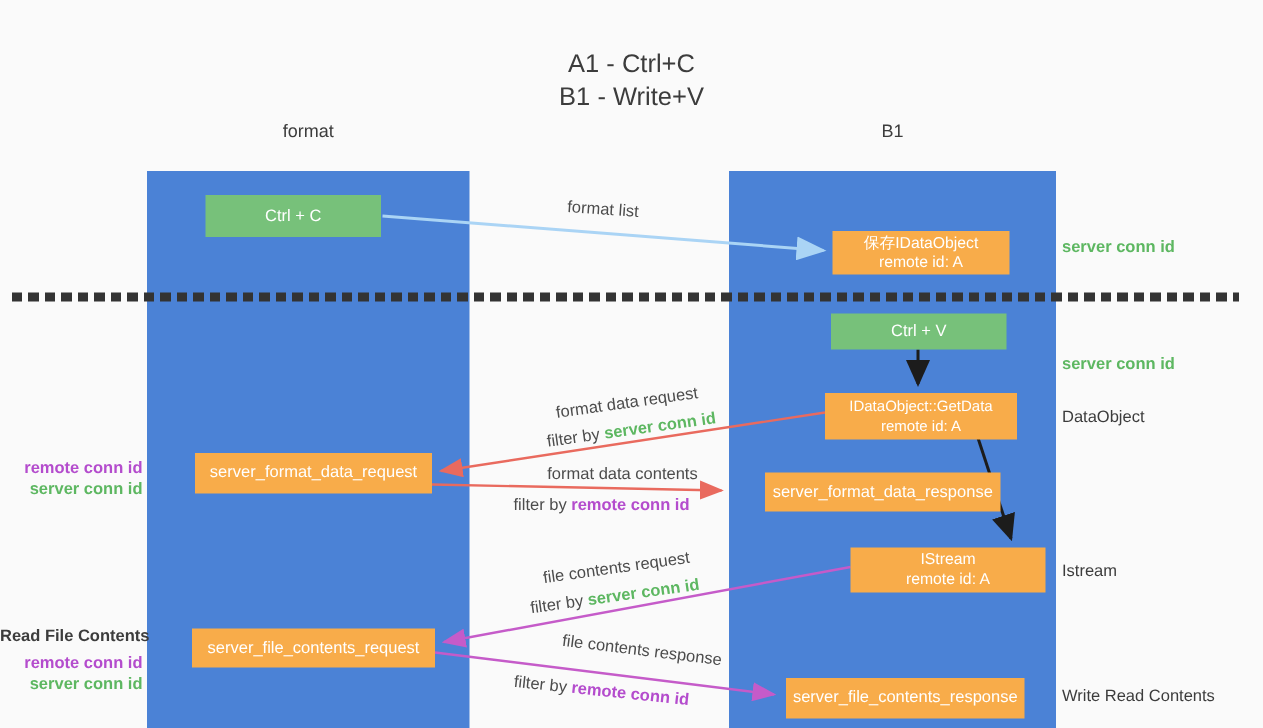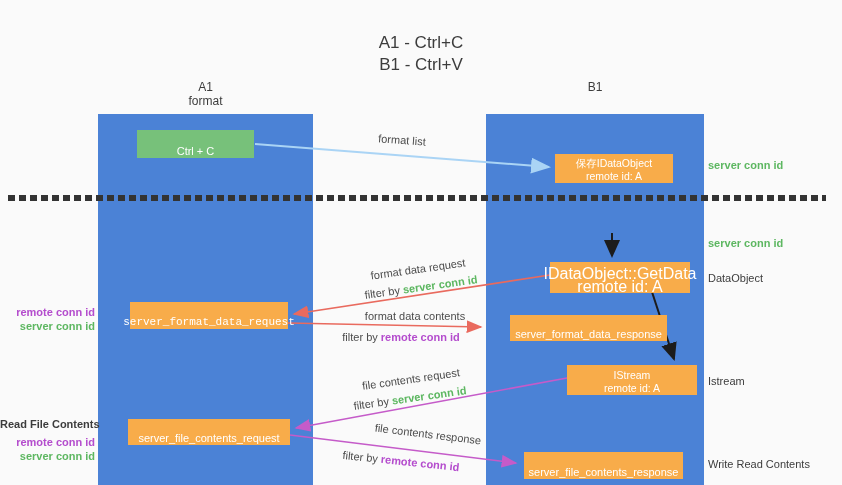--- a/index.html
+++ b/index.html
@@ -16,21 +16,21 @@
   .lane{position:absolute;background:var(--lane-blue);z-index:1;}
   .lane-header{position:absolute;text-align:center;font-size:12px;line-height:14px;
     color:var(--text-dark);z-index:4;}
 
   .divider{position:absolute;left:8px;top:169px;width:818px;height:6px;z-index:2;
     background:repeating-linear-gradient(90deg,var(--divider-dark) 0 7px,transparent 7px 11px);}
 
   svg.arrows{position:absolute;left:0;top:0;z-index:3;pointer-events:none;}
 
   .node{position:absolute;z-index:4;display:flex;flex-direction:column;align-items:center;
-    justify-content:flex-end;color:#ffffff;font-size:11px;line-height:13px;text-align:center;
+    justify-content:center;color:#ffffff;font-size:11px;line-height:13px;text-align:center;
     white-space:nowrap;}
   .node.green{background:var(--box-green);}
   .node.orange{background:var(--box-orange);}
 
   .flabel{position:absolute;z-index:5;font-size:11px;color:#4c4c4c;white-space:nowrap;
     transform:translate(-50%,-50%);}
   .flabel .green{color:var(--text-green);font-weight:bold;}
   .flabel .purple{color:var(--text-purple);font-weight:bold;}
 
   .side{position:absolute;z-index:4;font-size:11px;white-space:nowrap;}
@@ -40,25 +40,24 @@
   .side-left{left:0;width:95px;text-align:right;font-weight:bold;}
   .side-right{left:708px;text-align:left;}
 </style>
 </head>
 <body>
 
 <div id="canvas">
 
   <div class="title">
     <div>A1 - Ctrl+C</div>
-    <div>B1 - Ctrl+V</div>
+    <div>B1 - Write+V</div>
   </div>
 
   <div class="lane-header" style="left:98px;top:54px;width:215px;">
-    <div>A1</div>
     <div>format</div>
   </div>
   <div class="lane-header" style="left:486px;top:54px;width:218px;">
     <div>B1</div>
   </div>
 
   <div class="lane" style="left:98px;top:88px;width:215px;height:372px;"></div>
   <div class="lane" style="left:486px;top:88px;width:218px;height:374px;"></div>
 
   <div class="divider"></div>
@@ -89,27 +88,30 @@
 
   <div class="node green" style="left:137px;top:104px;width:117px;height:28px;">
     <div>Ctrl + C</div>
   </div>
 
   <div class="node orange" style="left:555px;top:128px;width:118px;height:29px;font-size:10.5px;">
     <div>保存IDataObject</div>
     <div>remote id: A</div>
   </div>
 
+  <div class="node green" style="left:554px;top:183px;width:117px;height:24px;">
+    <div>Ctrl + V</div>
+  </div>
 
-  <div class="node orange" style="left:550px;top:236px;width:140px;height:31px;font-size:16px;">
+  <div class="node orange" style="left:550px;top:236px;width:128px;height:31px;font-size:10px;">
     <div>IDataObject::GetData</div>
     <div>remote id: A</div>
   </div>
 
-  <div class="node orange" style="left:130px;top:276px;width:158px;height:27px;font-family:Liberation Mono, monospace;">
+  <div class="node orange" style="left:130px;top:276px;width:158px;height:27px;">
     <div>server_format_data_request</div>
   </div>
 
   <div class="node orange" style="left:510px;top:289px;width:157px;height:26px;">
     <div>server_format_data_response</div>
   </div>
 
   <div class="node orange" style="left:567px;top:339px;width:130px;height:30px;font-size:10.5px;">
     <div>IStream</div>
     <div>remote id: A</div>

